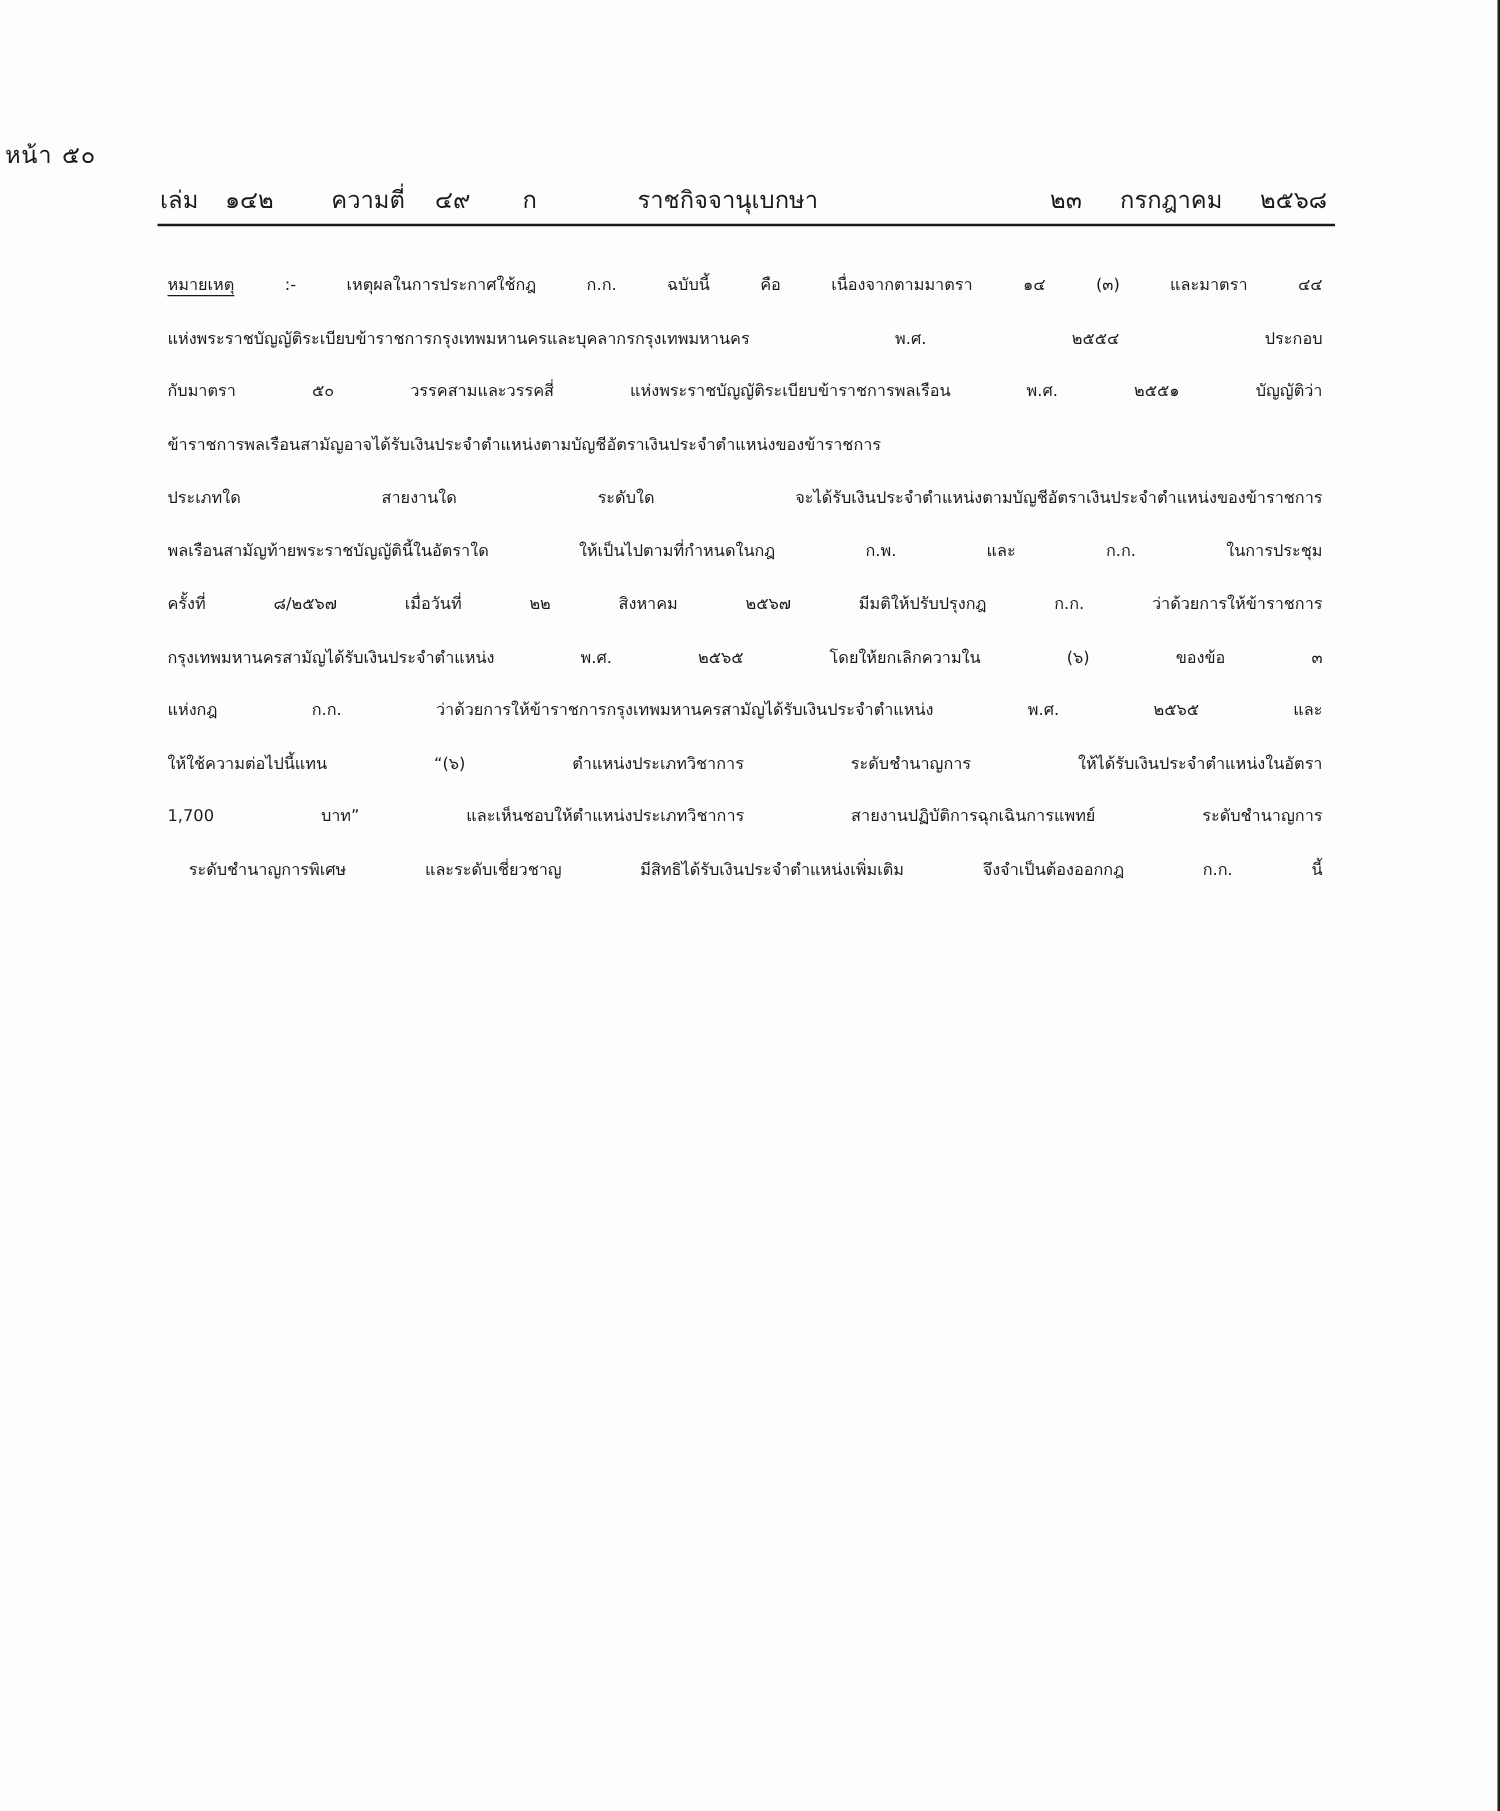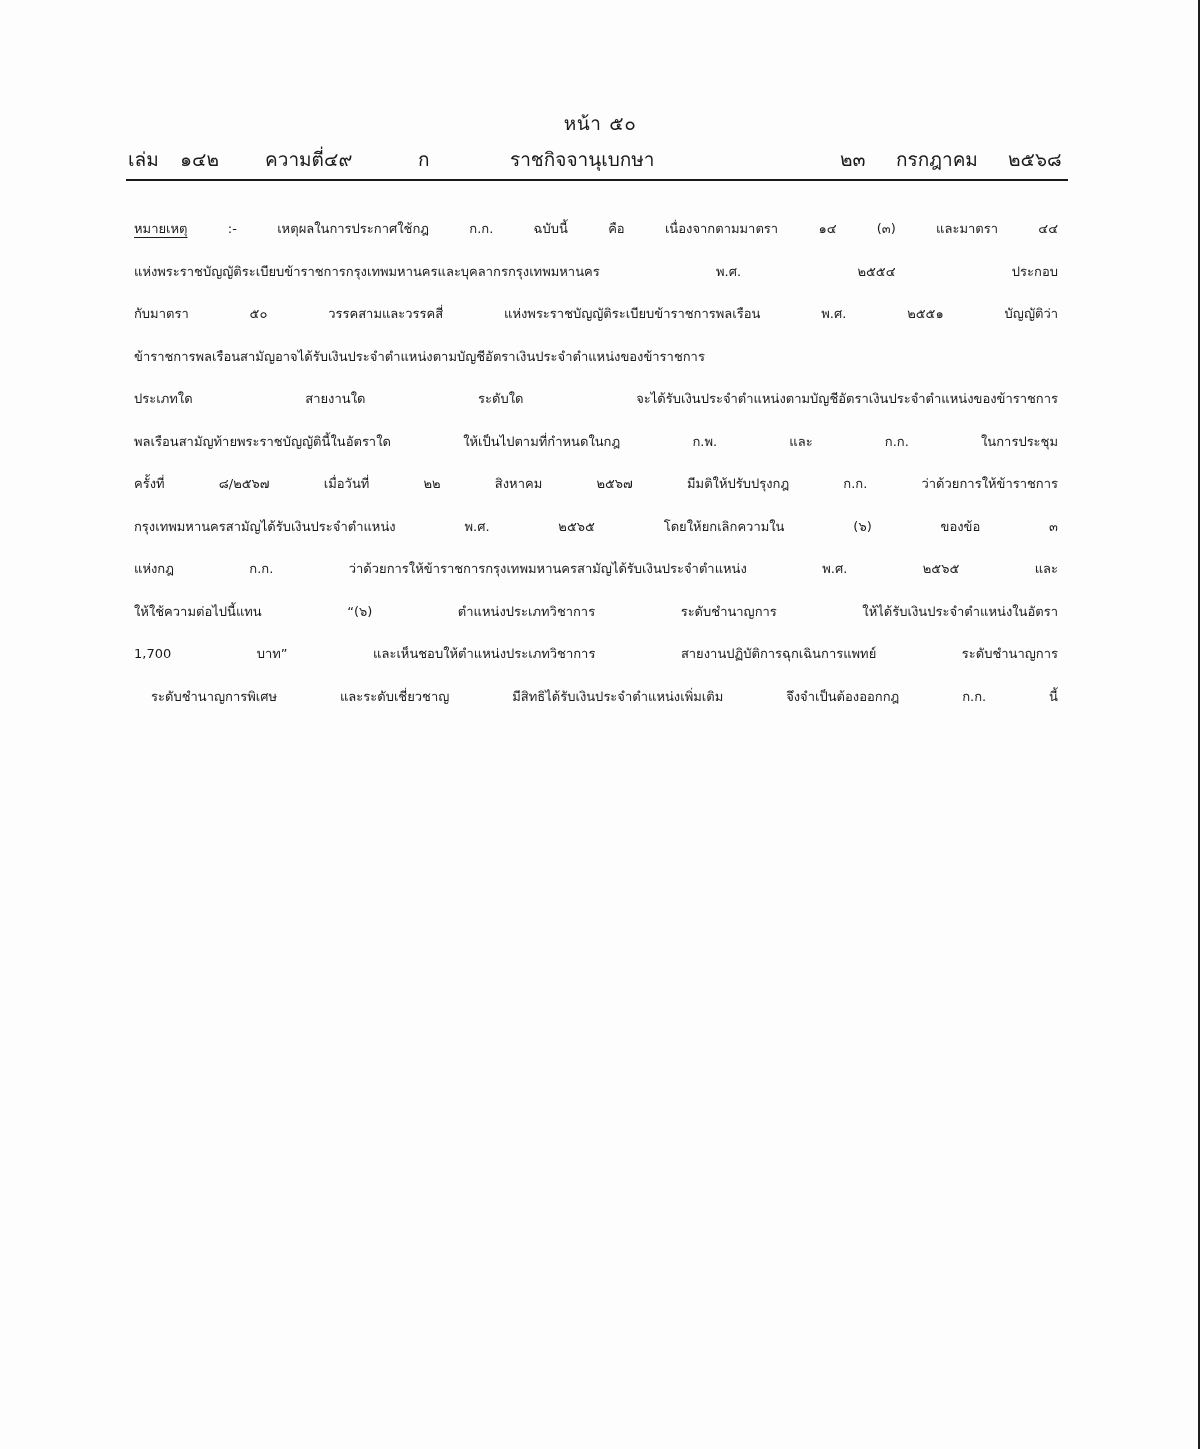--- a/index.html
+++ b/index.html
@@ -21,21 +21,20 @@
     right: 0;
     width: 2px;
     height: 1449px;
     background: #1e1e1e;
   }
   .page-number {
     position: absolute;
     top: 108px;
     left: 0;
     width: 1200px;
-    text-align: center;
     font-size: 19px;
     letter-spacing: 0.5px;
   }
   .page-number span { margin: 0 4px; }
   .header-row {
     position: absolute;
     top: 144px;
     left: 128px;
     width: 940px;
     height: 30px;
@@ -84,21 +83,21 @@
 <div class="right-edge"></div>
 
 <div class="page-number">
   <span>หน้า</span><span>๕๐</span>
 </div>
 
 <div class="header-row">
   <span style="left:0px">เล่ม</span>
   <span style="left:52px">๑๔๒</span>
   <span style="left:137px">ความตี่</span>
-  <span style="left:196px">๔๙</span>
+  <span style="left:220px">๔๙</span>
   <span style="left:290px">ก</span>
   <span style="left:382px">ราชกิจจานุเบกษา</span>
   <span style="left:712px">๒๓</span>
   <span style="left:768px">กรกฎาคม</span>
   <span style="left:880px">๒๕๖๘</span>
 </div>
 
 <div class="rule"></div>
 
 <div class="body-text">

